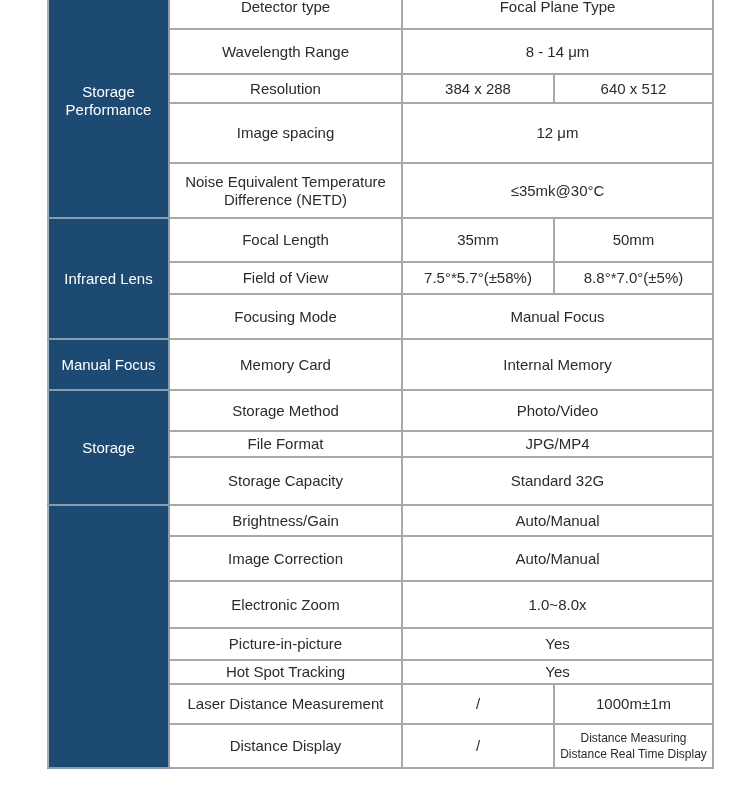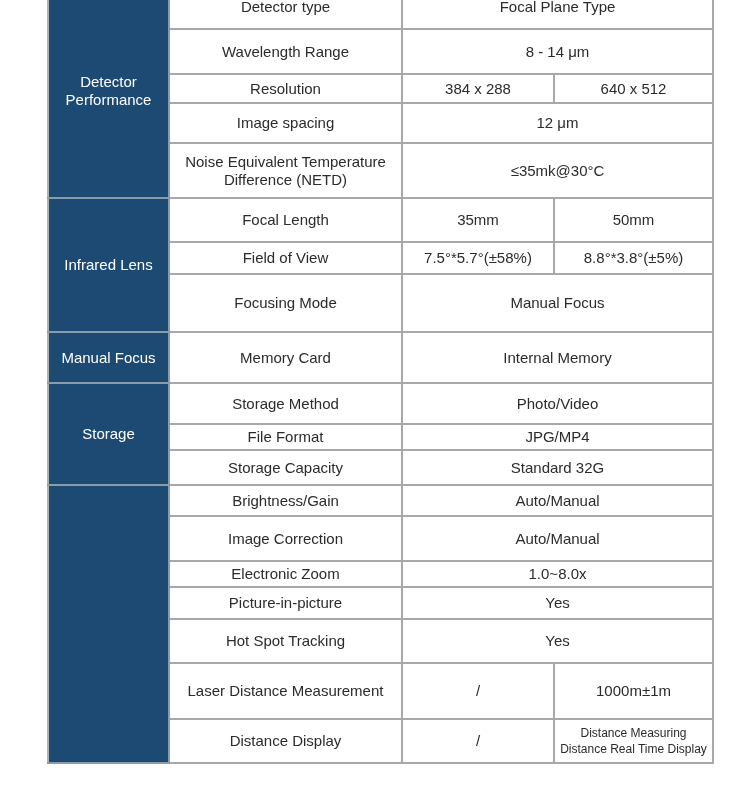--- a/index.html
+++ b/index.html
@@ -22,103 +22,103 @@
 <table class="spec-table">
   <colgroup>
       <col class="c0">
       <col class="c1">
       <col class="c2">
       <col class="c3">
     </colgroup>
   <tbody>
 
     <tr style="height:45px">
-      <td class="cat" rowspan="5"><span>Detector Performance</span></td>
+      <td class="cat" rowspan="5"><span>Storage Performance</span></td>
       <td class="lbl">Detector type</td>
       <td class="val" colspan="2">Focal Plane Type</td>
     </tr>
     <tr style="height:45px">
       <td class="lbl">Wavelength Range</td>
       <td class="val" colspan="2">8 - 14 μm</td>
     </tr>
     <tr style="height:29px">
       <td class="lbl">Resolution</td>
       <td class="val">384 x 288</td>
       <td class="val">640 x 512</td>
     </tr>
-    <tr style="height:40px">
+    <tr style="height:60px">
       <td class="lbl">Image spacing</td>
       <td class="val" colspan="2">12 μm</td>
     </tr>
     <tr style="height:55px">
       <td class="lbl">
         <div>Noise Equivalent Temperature</div>
         <div>Difference (NETD)</div>
       </td>
       <td class="val" colspan="2">≤35mk@30°C</td>
     </tr>
 
     <tr style="height:44px">
       <td class="cat" rowspan="3"><span>Infrared Lens</span></td>
       <td class="lbl">Focal Length</td>
       <td class="val">35mm</td>
       <td class="val">50mm</td>
     </tr>
     <tr style="height:32px">
       <td class="lbl">Field of View</td>
       <td class="val">7.5°*5.7°(±58%)</td>
-      <td class="val">8.8°*3.8°(±5%)</td>
+      <td class="val">8.8°*7.0°(±5%)</td>
     </tr>
-    <tr style="height:58px">
+    <tr style="height:45px">
       <td class="lbl">Focusing Mode</td>
       <td class="val" colspan="2">Manual Focus</td>
     </tr>
 
     <tr style="height:51px">
       <td class="cat"><span>Manual Focus</span></td>
       <td class="lbl">Memory Card</td>
       <td class="val" colspan="2">Internal Memory</td>
     </tr>
 
     <tr style="height:41px">
       <td class="cat" rowspan="3"><span>Storage</span></td>
       <td class="lbl">Storage Method</td>
       <td class="val" colspan="2">Photo/Video</td>
     </tr>
     <tr style="height:26px">
       <td class="lbl">File Format</td>
       <td class="val" colspan="2">JPG/MP4</td>
     </tr>
-    <tr style="height:35px">
+    <tr style="height:48px">
       <td class="lbl">Storage Capacity</td>
       <td class="val" colspan="2">Standard 32G</td>
     </tr>
 
     <tr style="height:31px">
       <td class="cat" rowspan="7"><span></span></td>
       <td class="lbl">Brightness/Gain</td>
       <td class="val" colspan="2">Auto/Manual</td>
     </tr>
     <tr style="height:45px">
       <td class="lbl">Image Correction</td>
       <td class="val" colspan="2">Auto/Manual</td>
     </tr>
-    <tr style="height:26px">
+    <tr style="height:47px">
       <td class="lbl">Electronic Zoom</td>
       <td class="val" colspan="2">1.0~8.0x</td>
     </tr>
     <tr style="height:32px">
       <td class="lbl">Picture-in-picture</td>
       <td class="val" colspan="2">Yes</td>
     </tr>
-    <tr style="height:44px">
+    <tr style="height:24px">
       <td class="lbl">Hot Spot Tracking</td>
       <td class="val" colspan="2">Yes</td>
     </tr>
-    <tr style="height:56px">
+    <tr style="height:40px">
       <td class="lbl">Laser Distance Measurement</td>
       <td class="val">/</td>
       <td class="val">1000m±1m</td>
     </tr>
     <tr style="height:44px">
       <td class="lbl">Distance Display</td>
       <td class="val">/</td>
       <td class="val small">
         <div>Distance Measuring</div>
         <div>Distance Real Time Display</div>

